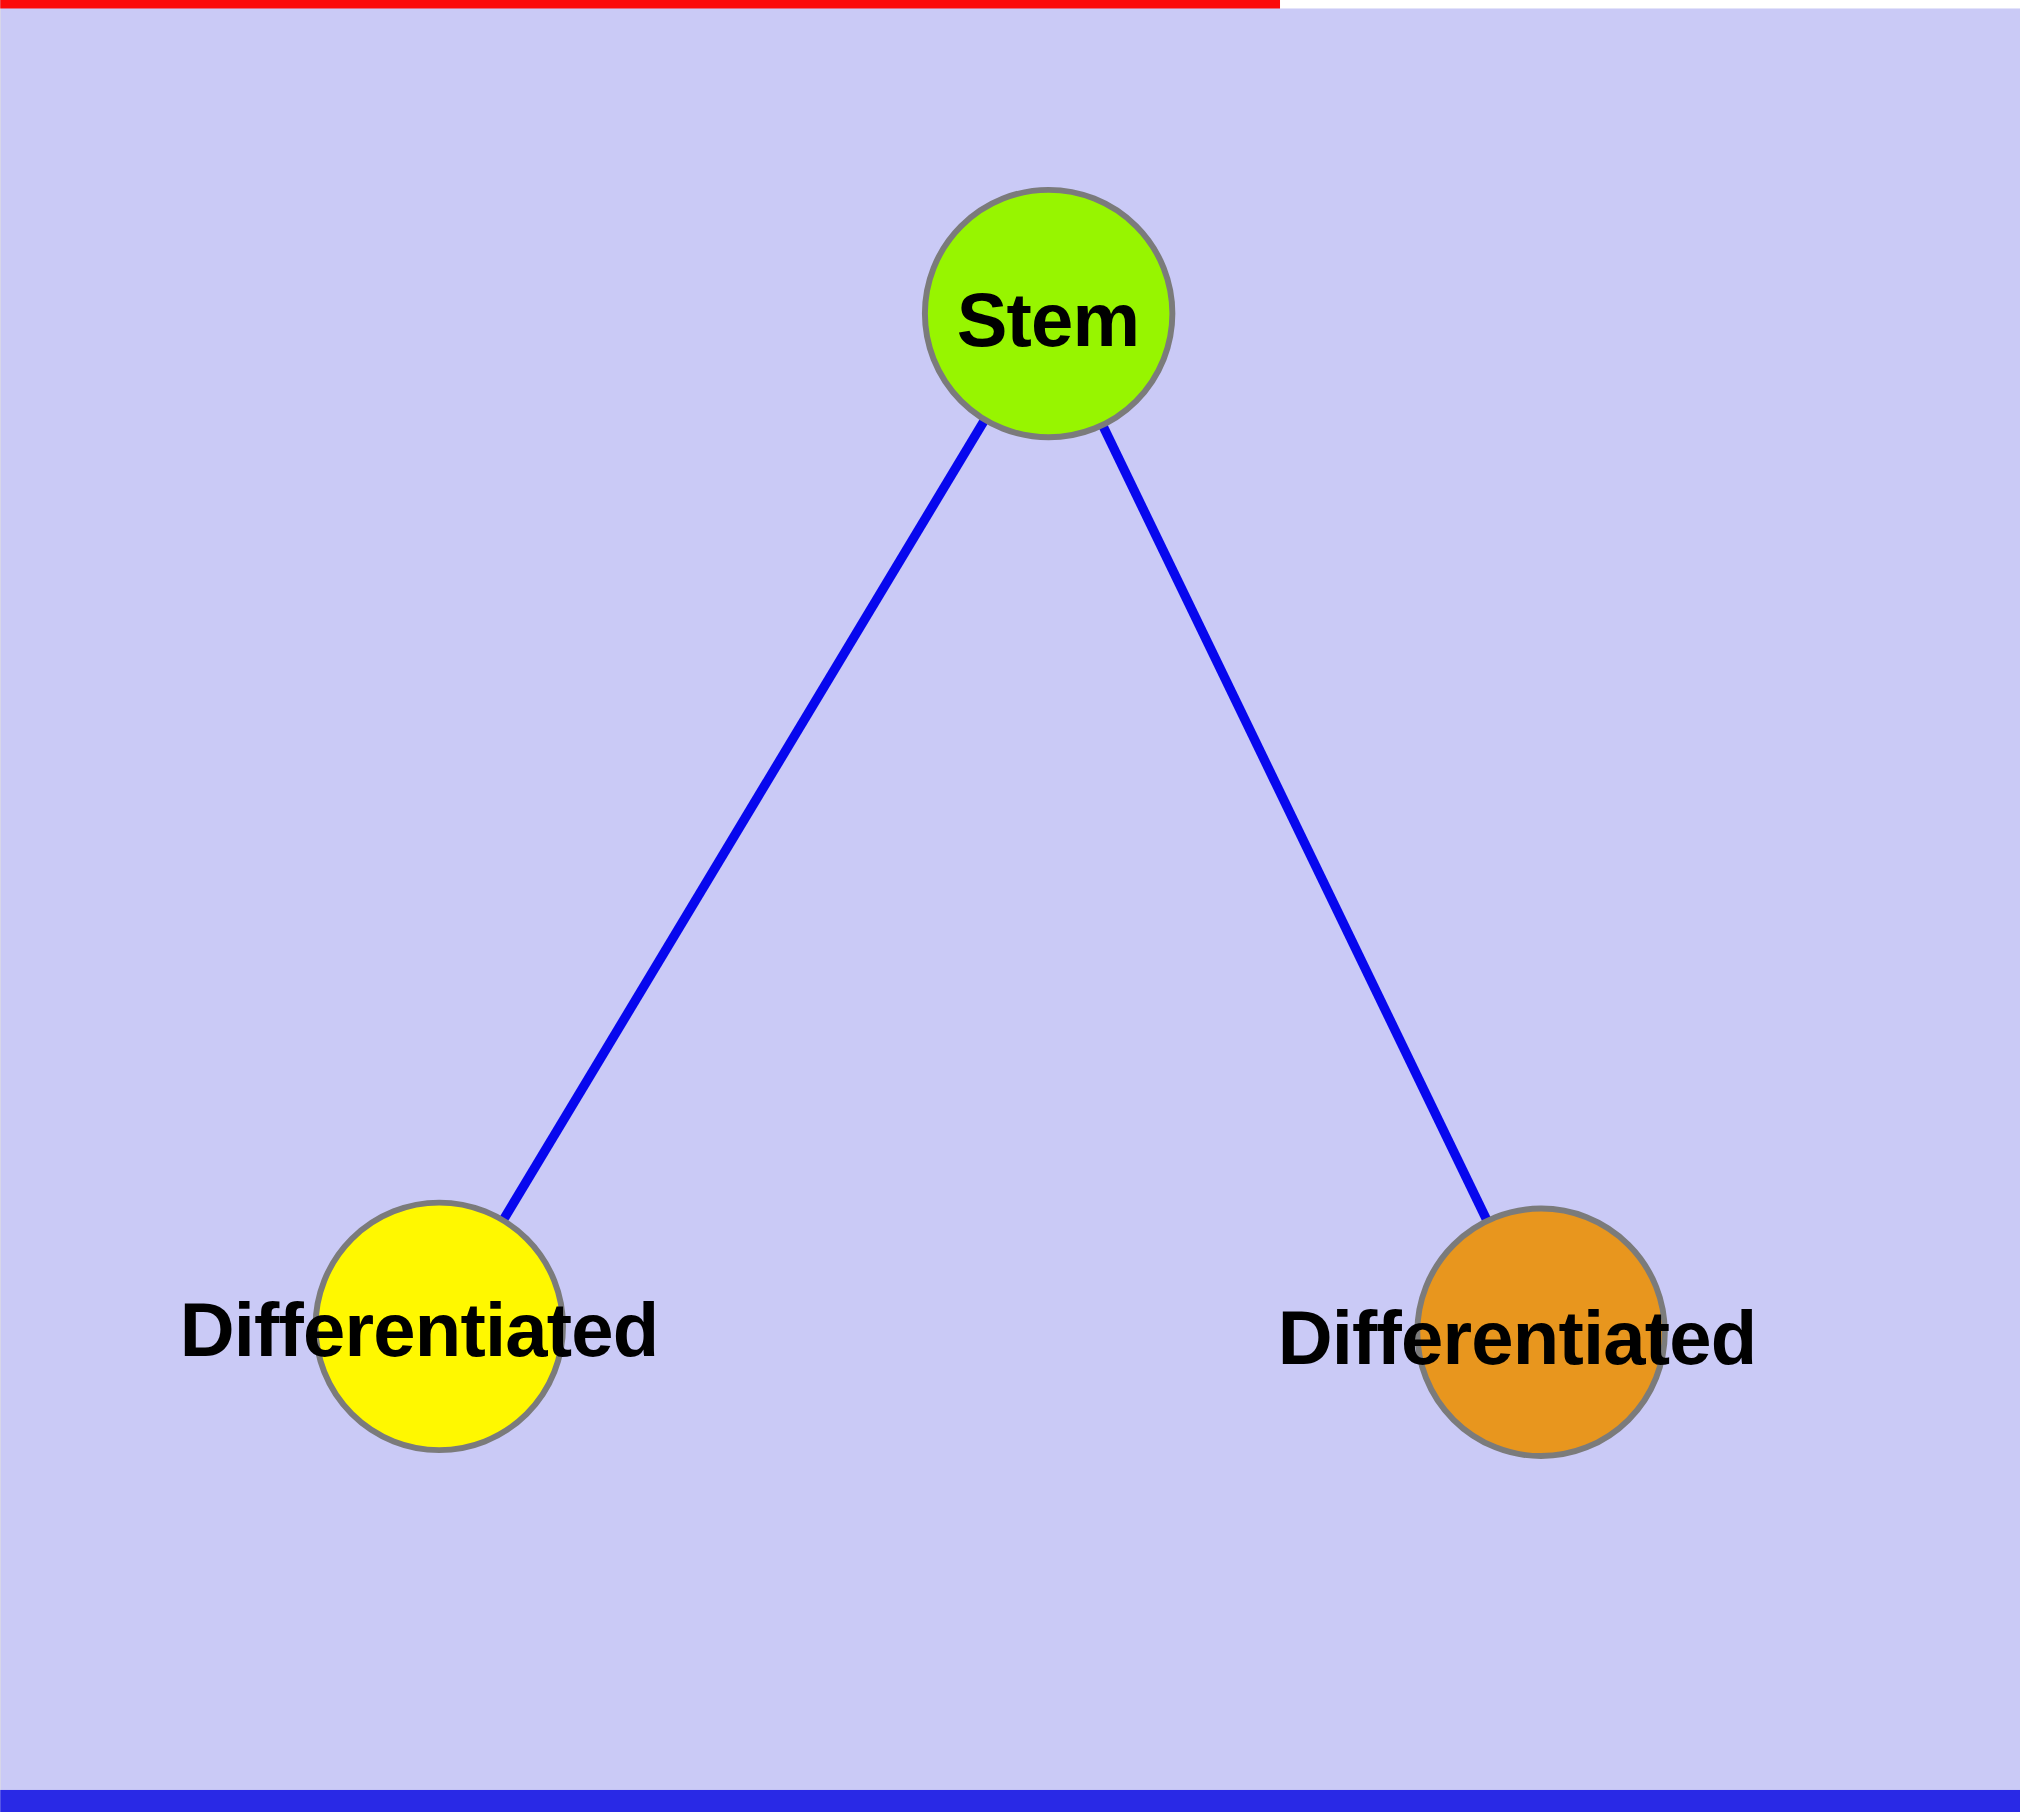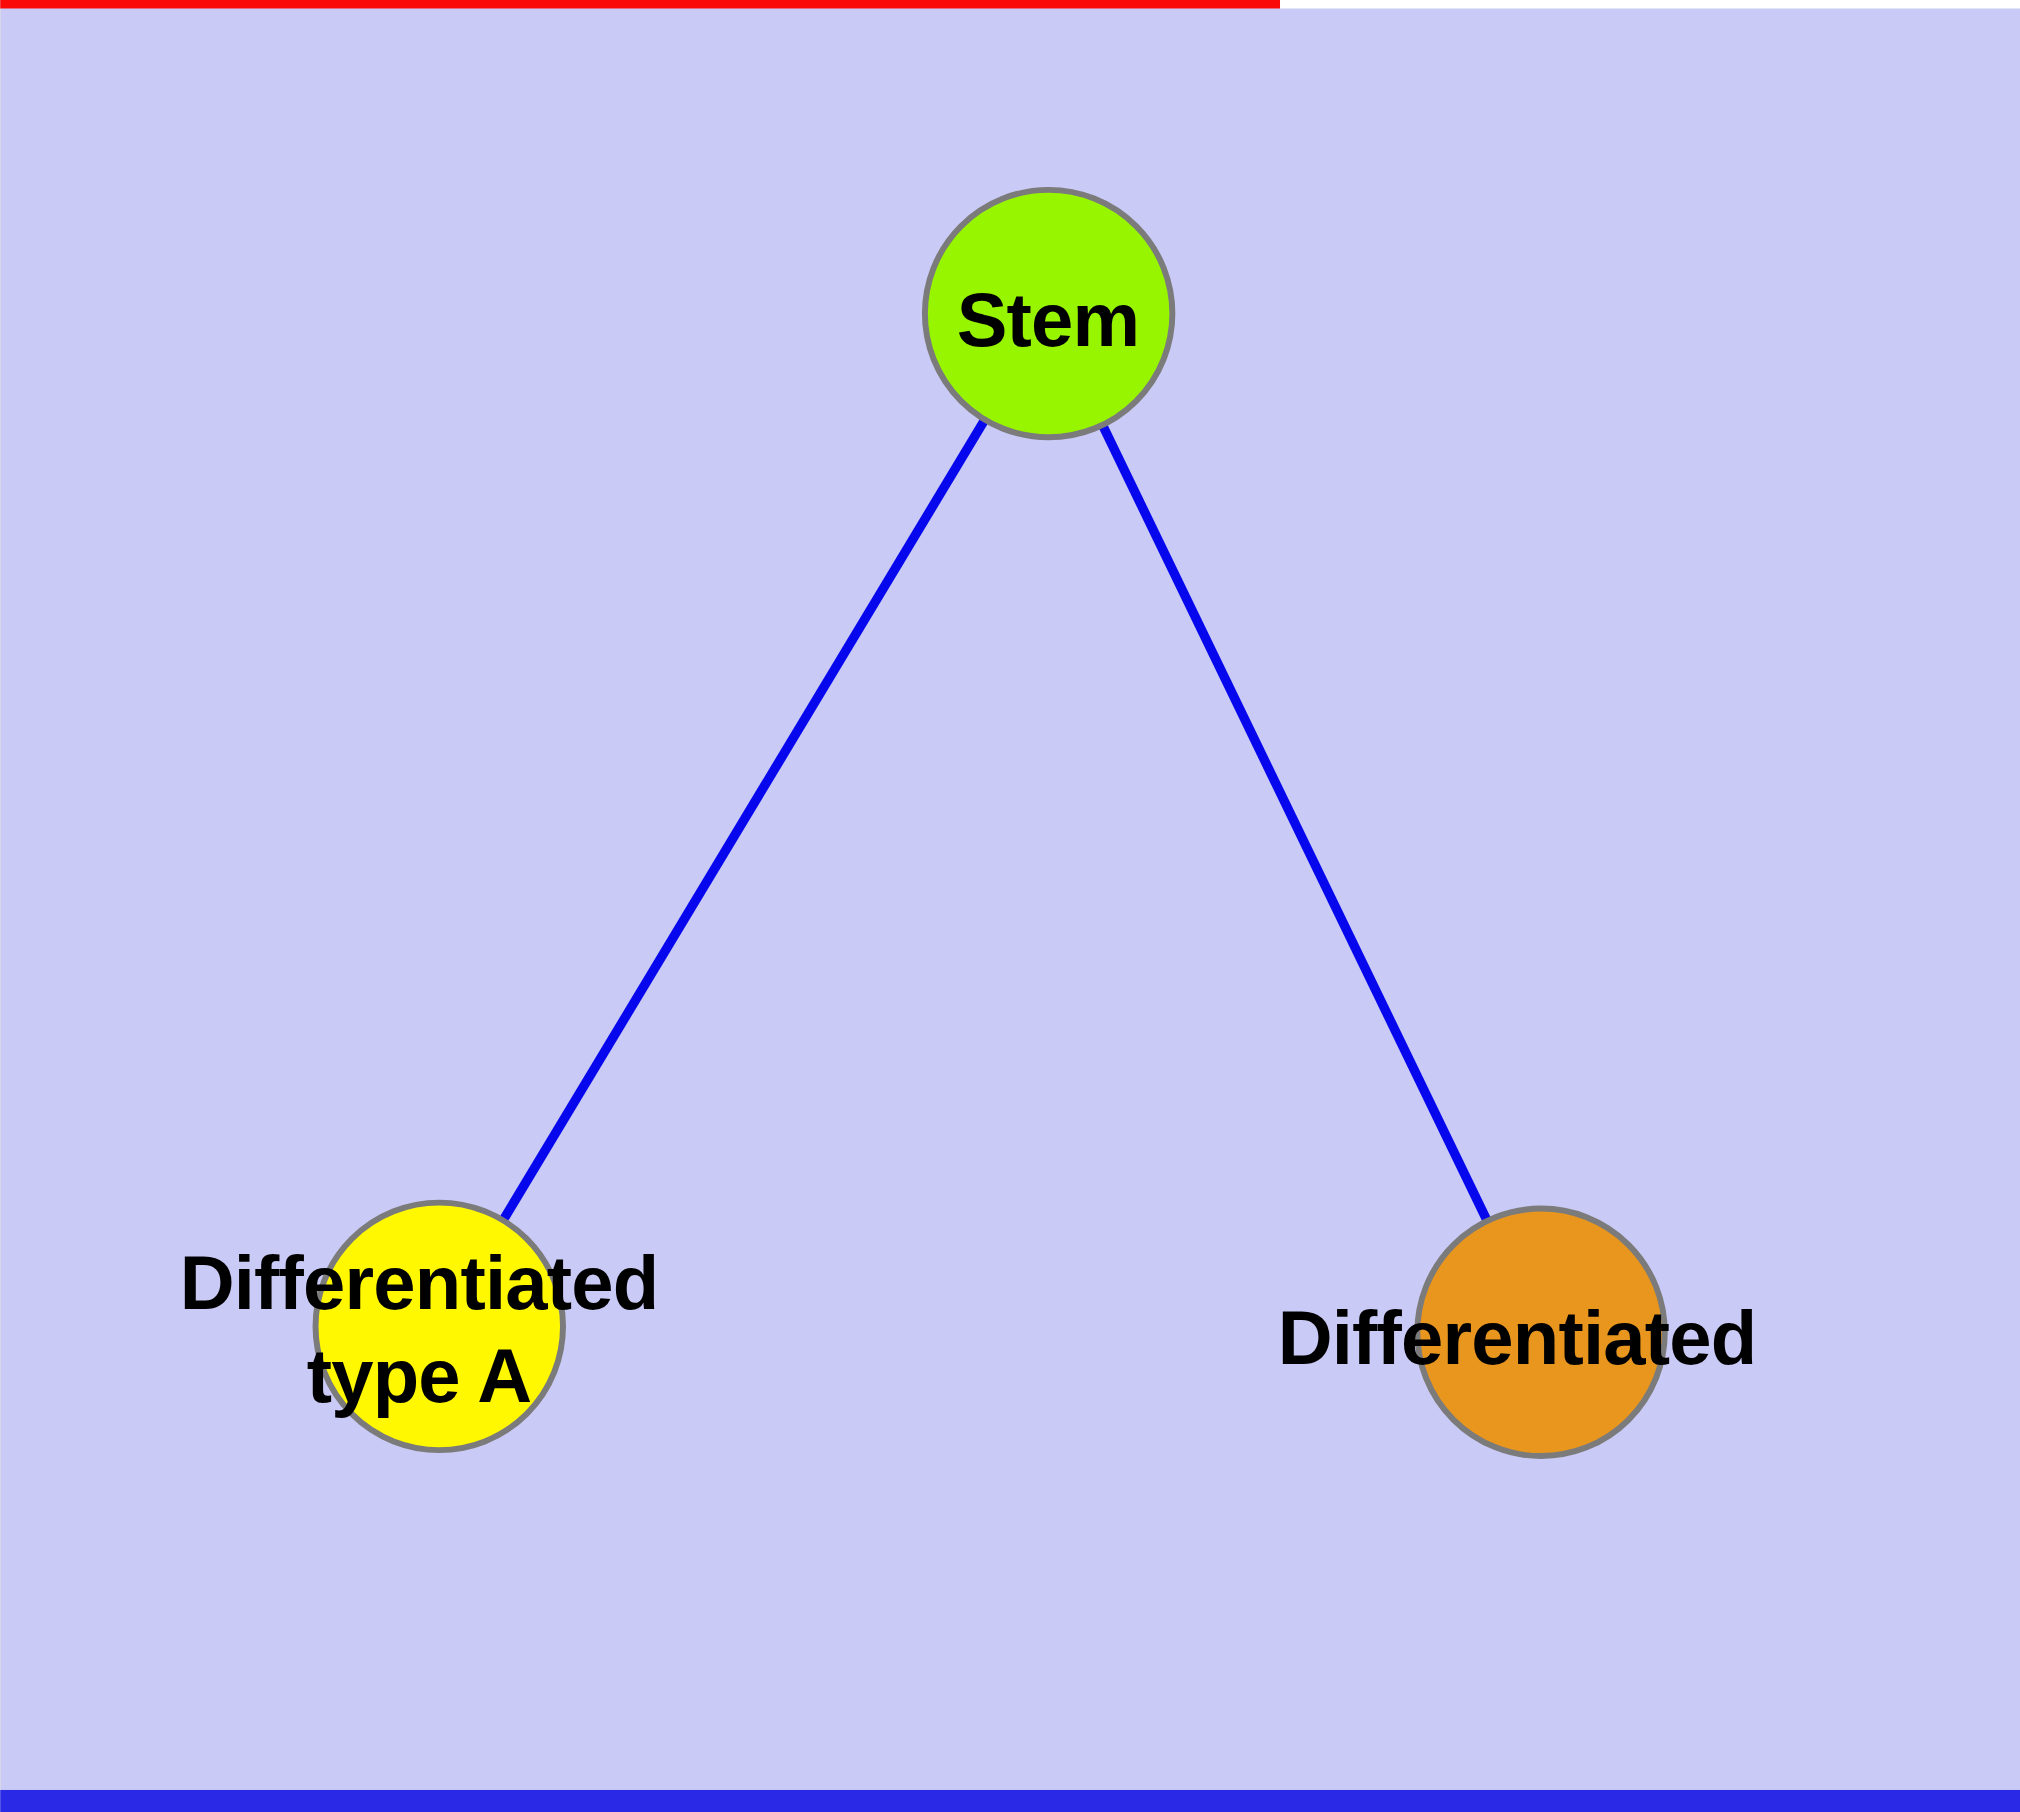--- a/index.html
+++ b/index.html
@@ -62,21 +62,20 @@
 
     <rect x="0" y="2112" width="2384" height="26" fill="#2929e6"></rect>
   </svg>
 
   <div id="label-stem" class="node-label">
     <span>Stem</span>
   </div>
 
   <div id="label-type-a" class="node-label">
     <span style="display:block">Differentiated</span>
-    <span style="display:block">type A</span>
   </div>
 
   <div id="label-type-b" class="node-label">
     <span style="display:block">Differentiated</span>
   </div>
 
 </div>
 
 
 </body></html>

